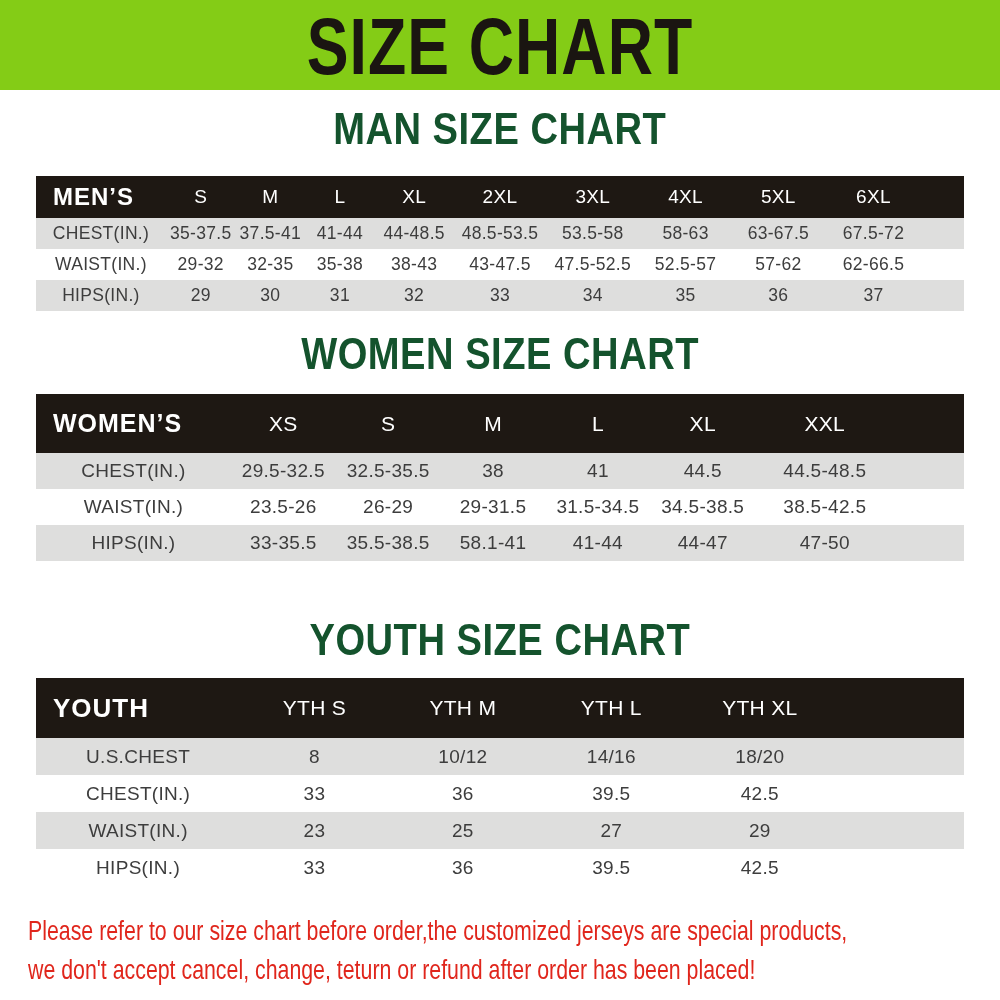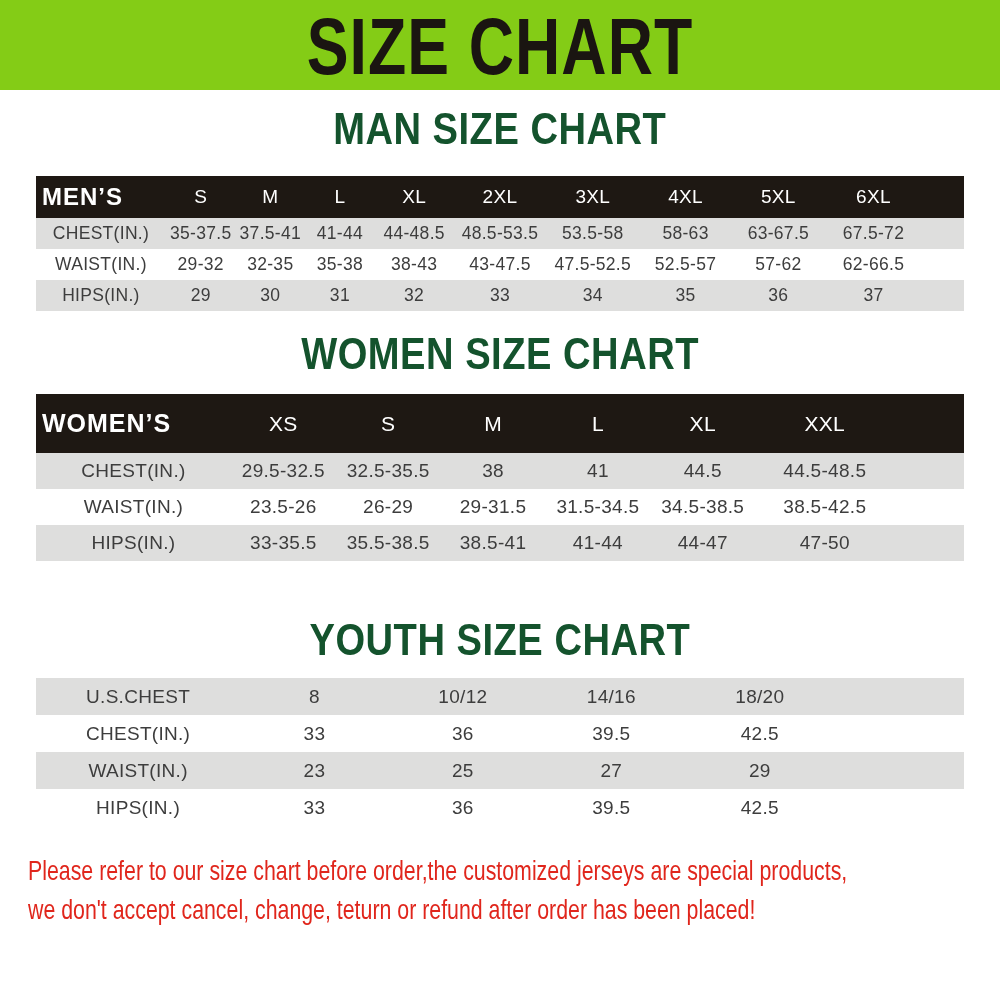--- a/index.html
+++ b/index.html
@@ -55,21 +55,21 @@
   .body-row { background: #ffffff; color: #3D3D3D; }
   .body-row.alt { background: #DEDEDD; }
 
   .cell {
     display: flex; align-items: center; justify-content: center;
     white-space: nowrap;
     letter-spacing: 0.3px;
   }
   .thead .cell:first-child {
     justify-content: flex-start;
-    padding-left: 6px;
+    padding-left: 17px;
     font-weight: bold;
     letter-spacing: 1px;
   }
 
   .t-men   .thead { height: 42px; }
   .t-men   .thead .cell { font-size: 19px; }
   .t-men   .thead .cell:first-child { font-size: 24px; }
   .t-men   .body-row { height: 31px; font-size: 17.5px; }
 
   .t-women .thead { height: 59px; }
@@ -182,31 +182,38 @@
       <div class="cell">26-29</div>
       <div class="cell">29-31.5</div>
       <div class="cell">31.5-34.5</div>
       <div class="cell">34.5-38.5</div>
       <div class="cell">38.5-42.5</div>
     </div>
     <div class="trow body-row cols-women alt">
       <div class="cell">HIPS(IN.)</div>
       <div class="cell">33-35.5</div>
       <div class="cell">35.5-38.5</div>
-      <div class="cell">38.5-41</div>
+      <div class="cell">58.1-41</div>
       <div class="cell">41-44</div>
       <div class="cell">44-47</div>
       <div class="cell">47-50</div>
     </div>
   </div>
 
 <div class="section-heading" id="heading-2">
   <span class="heading-inner">YOUTH SIZE CHART</span>
 </div>
 <div class="sizes-table t-youth">
+    <div class="trow thead cols-youth">
+      <div class="cell">YOUTH</div>
+      <div class="cell">YTH S</div>
+      <div class="cell">YTH M</div>
+      <div class="cell">YTH L</div>
+      <div class="cell">YTH XL</div>
+    </div>
     <div class="trow body-row cols-youth alt">
       <div class="cell">U.S.CHEST</div>
       <div class="cell">8</div>
       <div class="cell">10/12</div>
       <div class="cell">14/16</div>
       <div class="cell">18/20</div>
     </div>
     <div class="trow body-row cols-youth">
       <div class="cell">CHEST(IN.)</div>
       <div class="cell">33</div>

